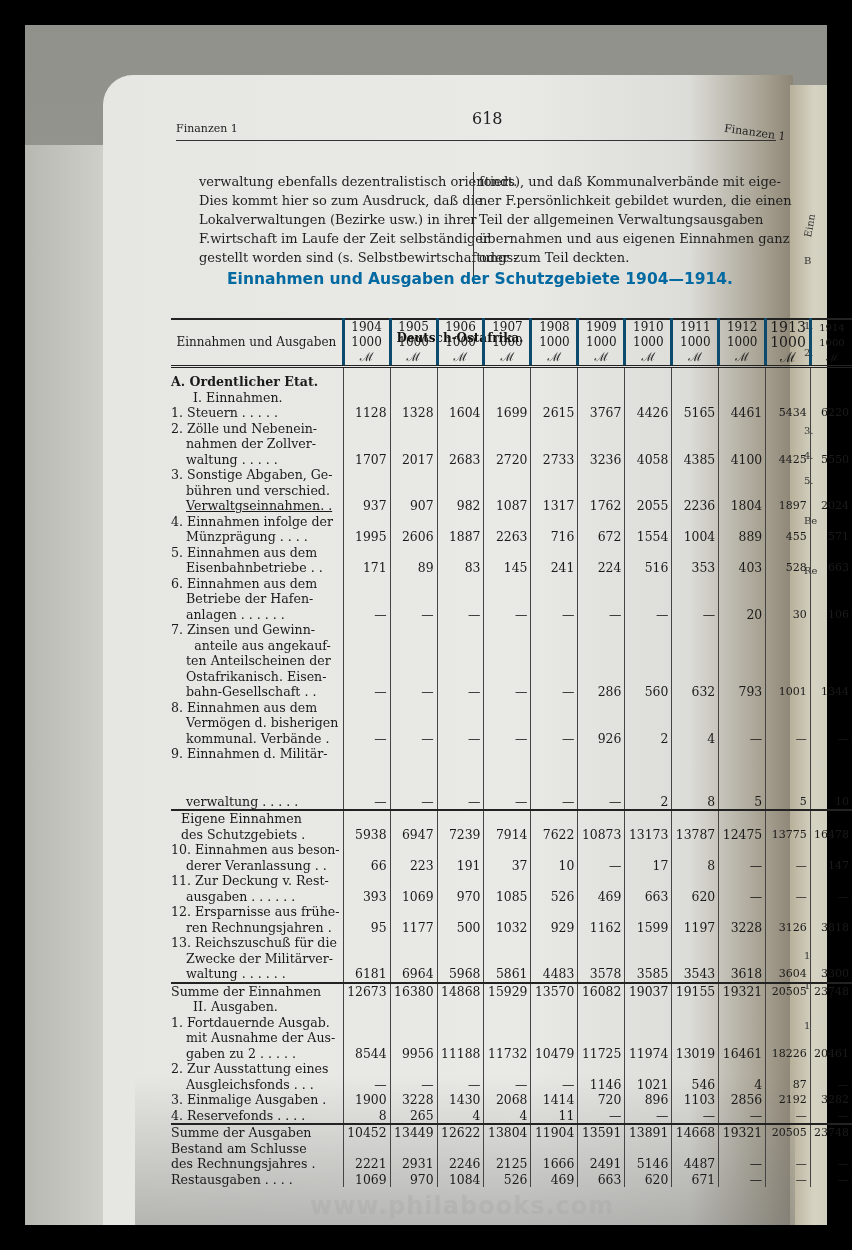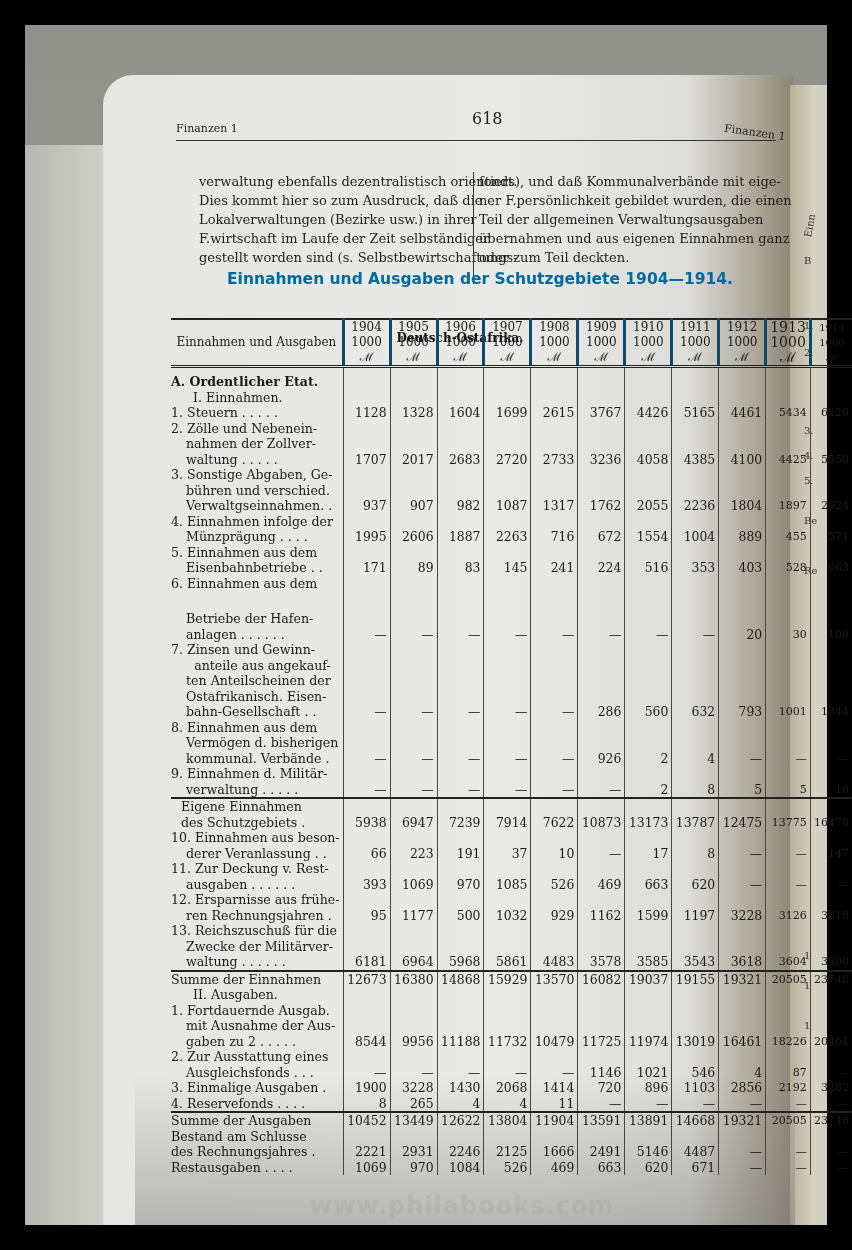--- a/index.html
+++ b/index.html
@@ -237,21 +237,21 @@
         <td class="num">2720</td>
         <td class="num">2733</td>
         <td class="num">3236</td>
         <td class="num">4058</td>
         <td class="num">4385</td>
         <td class="num">4100</td>
         <td class="narrow">4425</td>
         <td class="narrow">5550</td>
       </tr>
       <tr>
-        <td class="lbl"><span class="lblblock "><div>3. Sonstige Abgaben, Ge-</div><div style="padding-left: 15px;">bühren und verschied.</div><div style="padding-left: 15px;">Verwaltgseinnahmen. .</div></span></td>
+        <td class="lbl"><span class="lblblock "><div>3. Sonstige Abgaben, Ge-</div><div style="padding-left: 15px;">bühren und verschied.</div><div style="padding-left: 15px; text-decoration: underline;">Verwaltgseinnahmen. .</div></span></td>
         <td class="num">937</td>
         <td class="num">907</td>
         <td class="num">982</td>
         <td class="num">1087</td>
         <td class="num">1317</td>
         <td class="num">1762</td>
         <td class="num">2055</td>
         <td class="num">2236</td>
         <td class="num">1804</td>
         <td class="narrow">1897</td>
@@ -279,21 +279,21 @@
         <td class="num">145</td>
         <td class="num">241</td>
         <td class="num">224</td>
         <td class="num">516</td>
         <td class="num">353</td>
         <td class="num">403</td>
         <td class="narrow">528</td>
         <td class="narrow">663</td>
       </tr>
       <tr>
-        <td class="lbl"><span class="lblblock "><div>6. Einnahmen aus dem</div><div style="padding-left: 15px; margin-top: 20px;">Betriebe der Hafen-</div><div style="padding-left: 15px;">anlagen . . . . . .</div></span></td>
+        <td class="lbl"><span class="lblblock "><div>6. Einnahmen aus dem</div><div style="padding-left: 15px;">Betriebe der Hafen-</div><div style="padding-left: 15px;">anlagen . . . . . .</div></span></td>
         <td class="num">—</td>
         <td class="num">—</td>
         <td class="num">—</td>
         <td class="num">—</td>
         <td class="num">—</td>
         <td class="num">—</td>
         <td class="num">—</td>
         <td class="num">—</td>
         <td class="num">20</td>
         <td class="narrow">30</td>
@@ -321,21 +321,21 @@
         <td class="num">—</td>
         <td class="num">—</td>
         <td class="num">926</td>
         <td class="num">2</td>
         <td class="num">4</td>
         <td class="num">—</td>
         <td class="narrow">—</td>
         <td class="narrow">—</td>
       </tr>
       <tr>
-        <td class="lbl"><span class="lblblock "><div>9. Einnahmen d. Militär-</div><div style="padding-left: 15px;">verwaltung . . . . .</div></span></td>
+        <td class="lbl"><span class="lblblock "><div>9. Einnahmen d. Militär-</div><div style="padding-left: 15px; margin-top: 32px;">verwaltung . . . . .</div></span></td>
         <td class="num">—</td>
         <td class="num">—</td>
         <td class="num">—</td>
         <td class="num">—</td>
         <td class="num">—</td>
         <td class="num">—</td>
         <td class="num">2</td>
         <td class="num">8</td>
         <td class="num">5</td>
         <td class="narrow">5</td>

